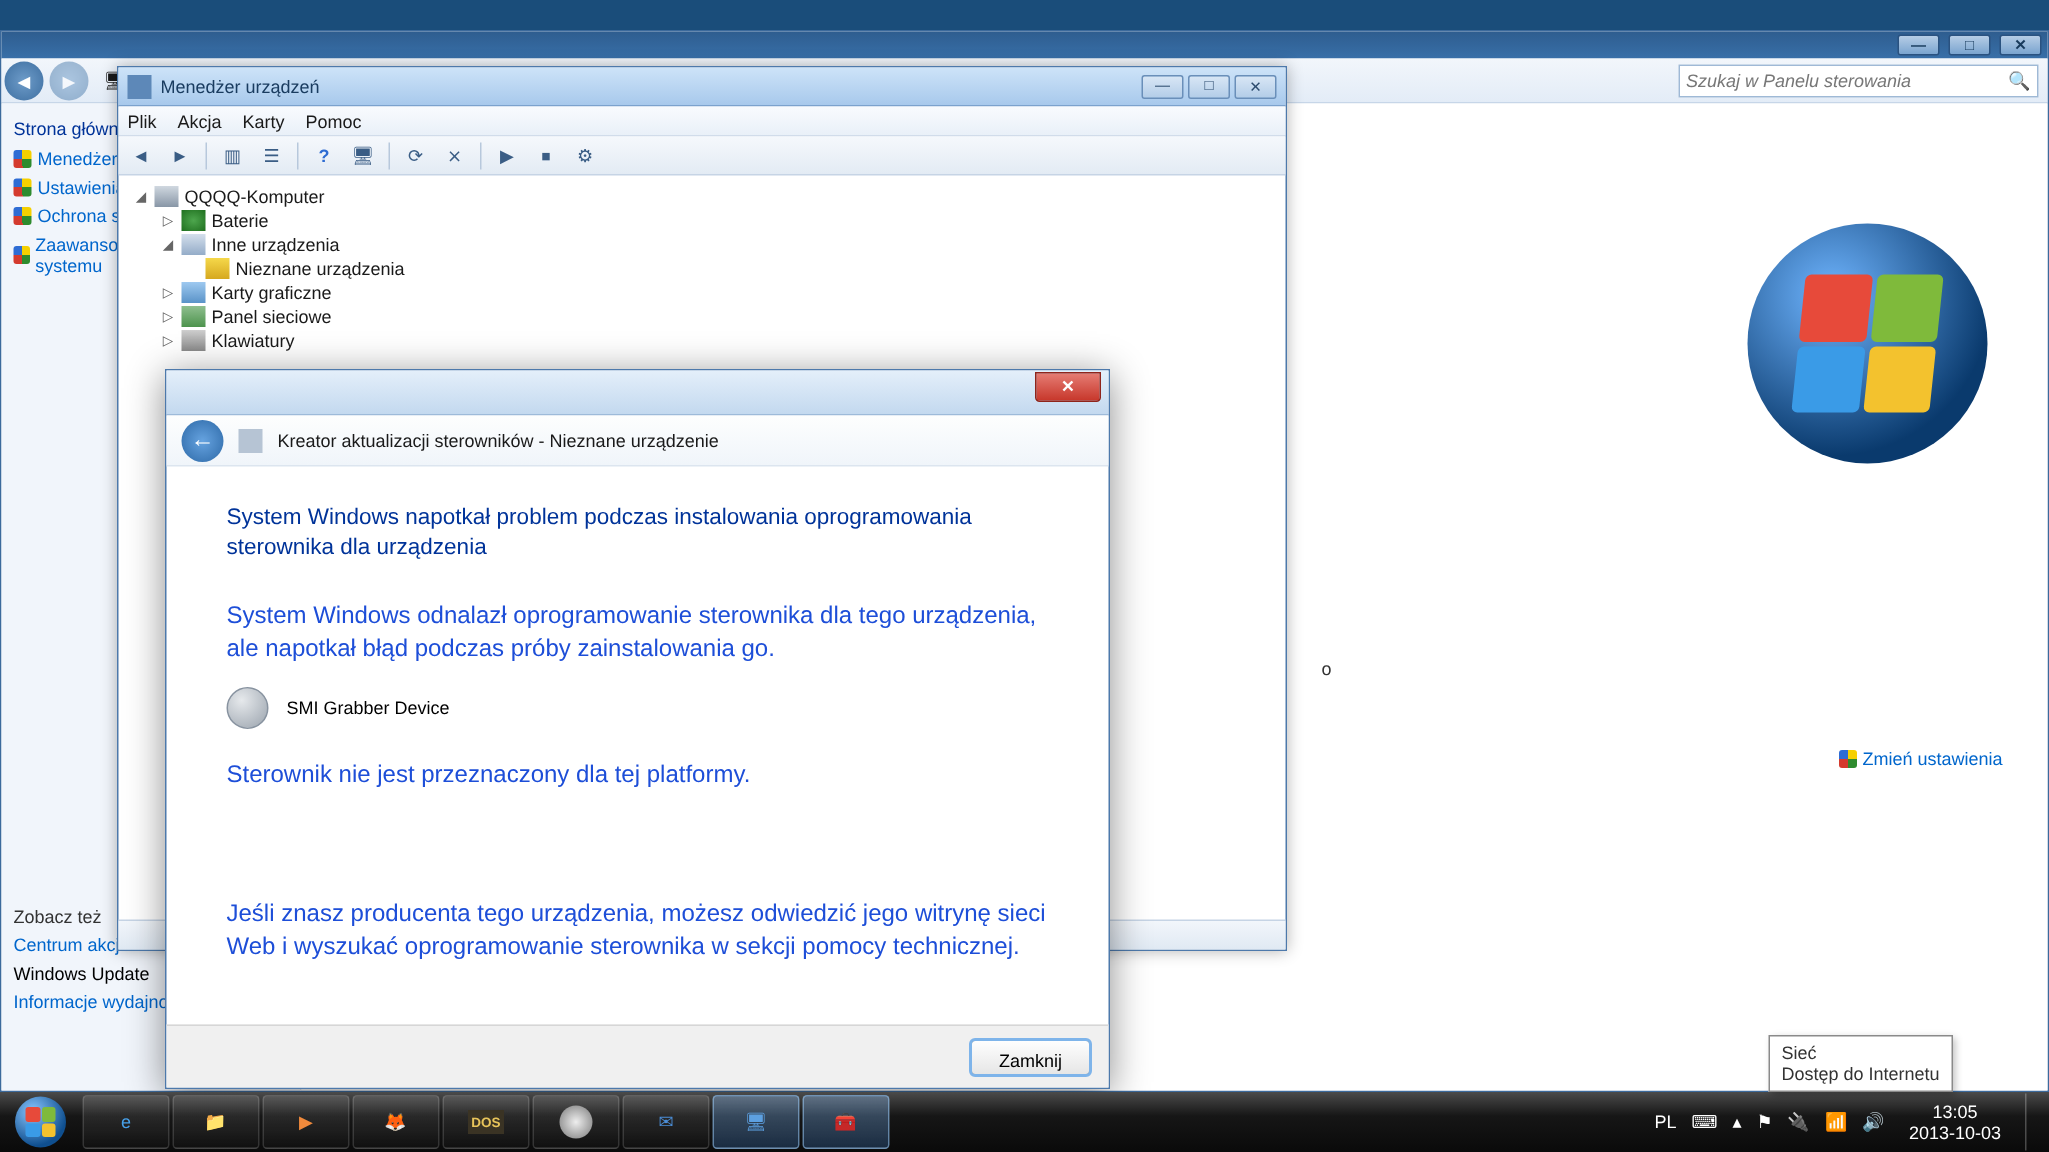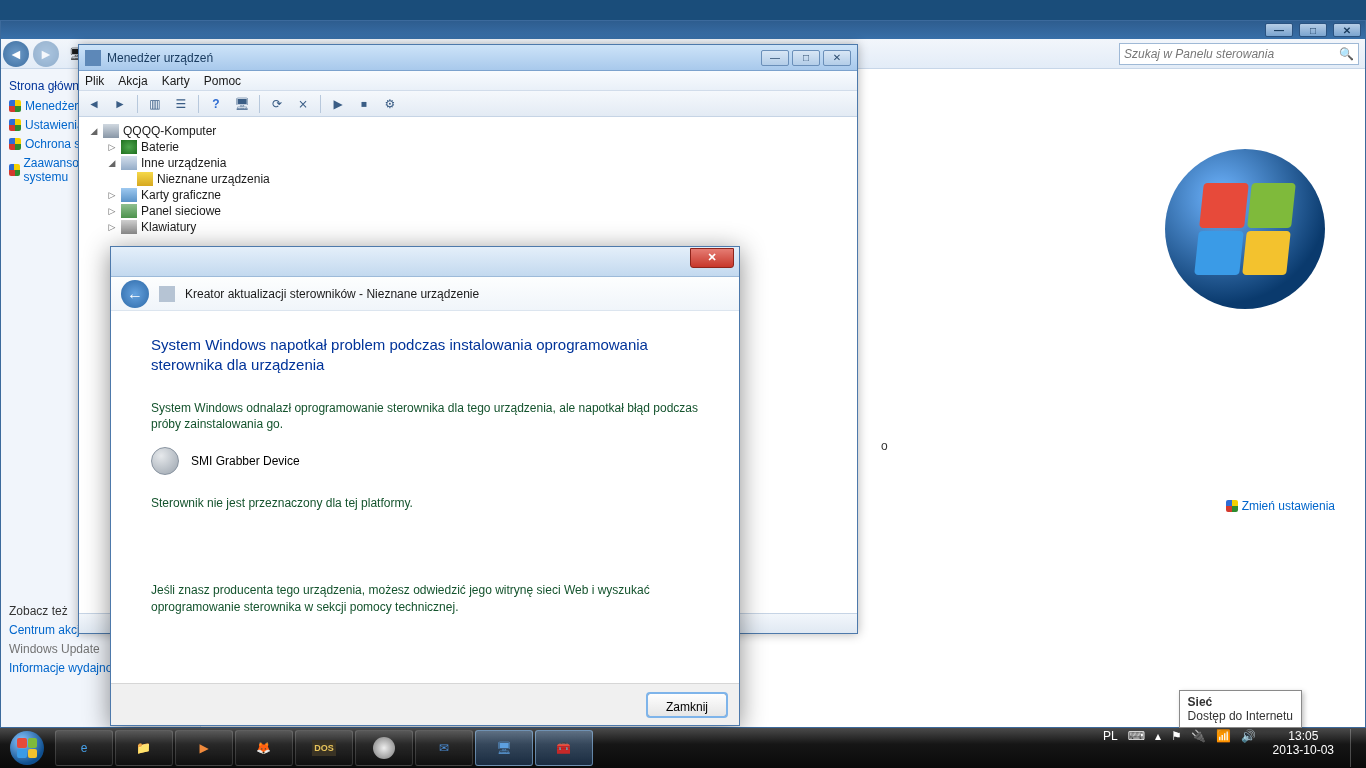--- a/index.html
+++ b/index.html
@@ -58,34 +58,34 @@
 
 .wiz{position:absolute;left:110px;top:246px;width:630px;height:480px;background:#fff;border:1px solid #4d79ab;box-shadow:0 4px 24px rgba(0,0,0,.45)}
 .wiz-title{height:30px;background:linear-gradient(#e4effa,#c3d9ef);display:flex;align-items:center;border-bottom:1px solid #9dbad9}
 .wiz-title .close{margin-left:auto;width:44px;height:20px;margin-right:5px;margin-top:-8px;background:linear-gradient(#e57c73,#c7372b);border:1px solid #8f241b;border-radius:0 0 3px 3px;color:#fff;display:flex;align-items:center;justify-content:center;font-size:11px;font-weight:bold}
 .wiz-head{height:34px;display:flex;align-items:center;padding:0 10px;gap:10px;border-bottom:1px solid #dce5ef;background:linear-gradient(#fdfefe,#f0f5fa)}
 .wiz-head .back{width:28px;height:28px;border-radius:50%;background:radial-gradient(circle,#66a3e0,#2c68a6);color:#fff;display:flex;align-items:center;justify-content:center;font-size:16px}
 .wiz-head .icon{width:16px;height:16px;background:#b6c4d4}
 .wiz-head .text{color:#1a1a1a}
 .wiz-body{padding:24px 40px 10px 40px}
 .wiz-body h2{color:#003399;font-size:15px;font-weight:normal;line-height:1.35;margin-bottom:24px}
-.wiz-body p{color:#14532d;line-height:1.4;margin-bottom:14px;font-size:12px}
+.wiz-body p{color:#1d4ed8;line-height:1.4;margin-bottom:14px;font-size:16px}
 .wiz-body .dev{display:flex;align-items:center;gap:12px;margin:10px 0 20px}
 .wiz-body .dev .dicon{width:28px;height:28px;border-radius:50%;background:radial-gradient(circle at 35% 30%,#e6e9ec,#9aa3ad);border:1px solid #8893a0;position:relative}
 .wiz-foot{position:absolute;bottom:0;left:0;right:0;height:42px;background:#f0f0f0;border-top:1px solid #d6d6d6;display:flex;align-items:center;justify-content:flex-end;padding:0 12px}
 .wiz-foot button{min-width:80px;height:24px;background:linear-gradient(#fefefe,#e6e6e6);border:1px solid #8d8d8d;border-radius:3px;padding:6px 14px;outline:2px solid #7eb4ea;outline-offset:-1px}
 
 .taskbar{position:absolute;bottom:0;left:0;right:0;height:40px;background:linear-gradient(#4b4b4b,#161616 40%,#0a0a0a);display:flex;align-items:center}
 .taskbar .start{width:54px;height:40px;display:flex;align-items:center;justify-content:center}
 .taskbar .start .orb{width:34px;height:34px;border-radius:50%;background:radial-gradient(circle at 35% 30%,#89c6ff,#0f4f8f 70%);position:relative;overflow:hidden}
 .taskbar .start .orb .f{position:absolute;top:7px;left:7px;width:20px;height:20px;display:grid;grid-template:1fr 1fr/1fr 1fr;gap:1px}
 .taskbar .start .orb .f div{border-radius:2px}
 .taskbar .tbtn{width:58px;height:36px;margin:0 1px;background:linear-gradient(rgba(255,255,255,.12),rgba(255,255,255,.02));border:1px solid rgba(255,255,255,.14);border-radius:3px;display:flex;align-items:center;justify-content:center;font-size:18px}
 .taskbar .tbtn.active{background:linear-gradient(rgba(150,200,255,.35),rgba(60,120,190,.3));border-color:rgba(160,210,255,.5)}
-.taskbar .tray{margin-left:auto;display:flex;align-items:flex-start;gap:10px;padding:0 6px;color:#fff;font-size:11px}
+.taskbar .tray{margin-left:auto;display:flex;align-items:center;gap:10px;padding:0 6px;color:#fff;font-size:11px}
 .taskbar .tray .clock{text-align:center;line-height:1.2;padding:0 6px}
 .taskbar .tooltip{position:absolute;right:64px;bottom:40px;background:#fff;border:1px solid #8a8a8a;padding:4px 8px;font-size:11px;color:#333;box-shadow:2px 2px 5px rgba(0,0,0,.25)}
 .help-icon{position:absolute;right:8px;top:54px;width:18px;height:18px;border-radius:50%;background:radial-gradient(#8fc4f5,#3a7cc2);color:#fff;display:flex;align-items:center;justify-content:center;font-weight:bold;font-size:12px}
 </style>
 </head>
 <body>
 
 <div class="cp-window">
   <div class="cp-titlebar">
     <div class="wbtn">—</div>
@@ -122,21 +122,21 @@
       <div class="item">
           <span class="shield"></span>
           <span>Ochrona systemu</span>
         </div>
       <div class="item">
           <span class="shield"></span>
           <span>Zaawansowane ustawienia systemu</span>
         </div>
       <div class="see">Zobacz też</div>
       <div class="item" style="color:#0066cc">Centrum akcji</div>
-      <div class="item" style="color:#737373">Windows Update</div>
+      <div class="item" style="color:#000000">Windows Update</div>
       <div class="item" style="color:#0066cc">Informacje wydajności i narzędzia</div>
     </div>
     <div class="cp-main">
       <div class="oletter">o</div>
       <div class="logo">
         <div class="orb">
             <div class="flag">
               <div style="background:#e74a3a"></div>
               <div style="background:#7fba3b"></div>
               <div style="background:#3a9be7"></div>
@@ -294,16 +294,16 @@
     <span>🔌</span>
     <span>📶</span>
     <span>🔊</span>
     <div class="clock">
       <div>13:05</div>
       <div>2013-10-03</div>
     </div>
     <div style="width:10px;height:38px;border-left:1px solid rgba(255,255,255,.25)"></div>
   </div>
   <div class="tooltip">
-    <div style="font-weight:bold">Sieć</div>
+    <div style="font-weight:normal">Sieć</div>
     <div>Dostęp do Internetu</div>
   </div>
 </div>
 
 </body></html>

